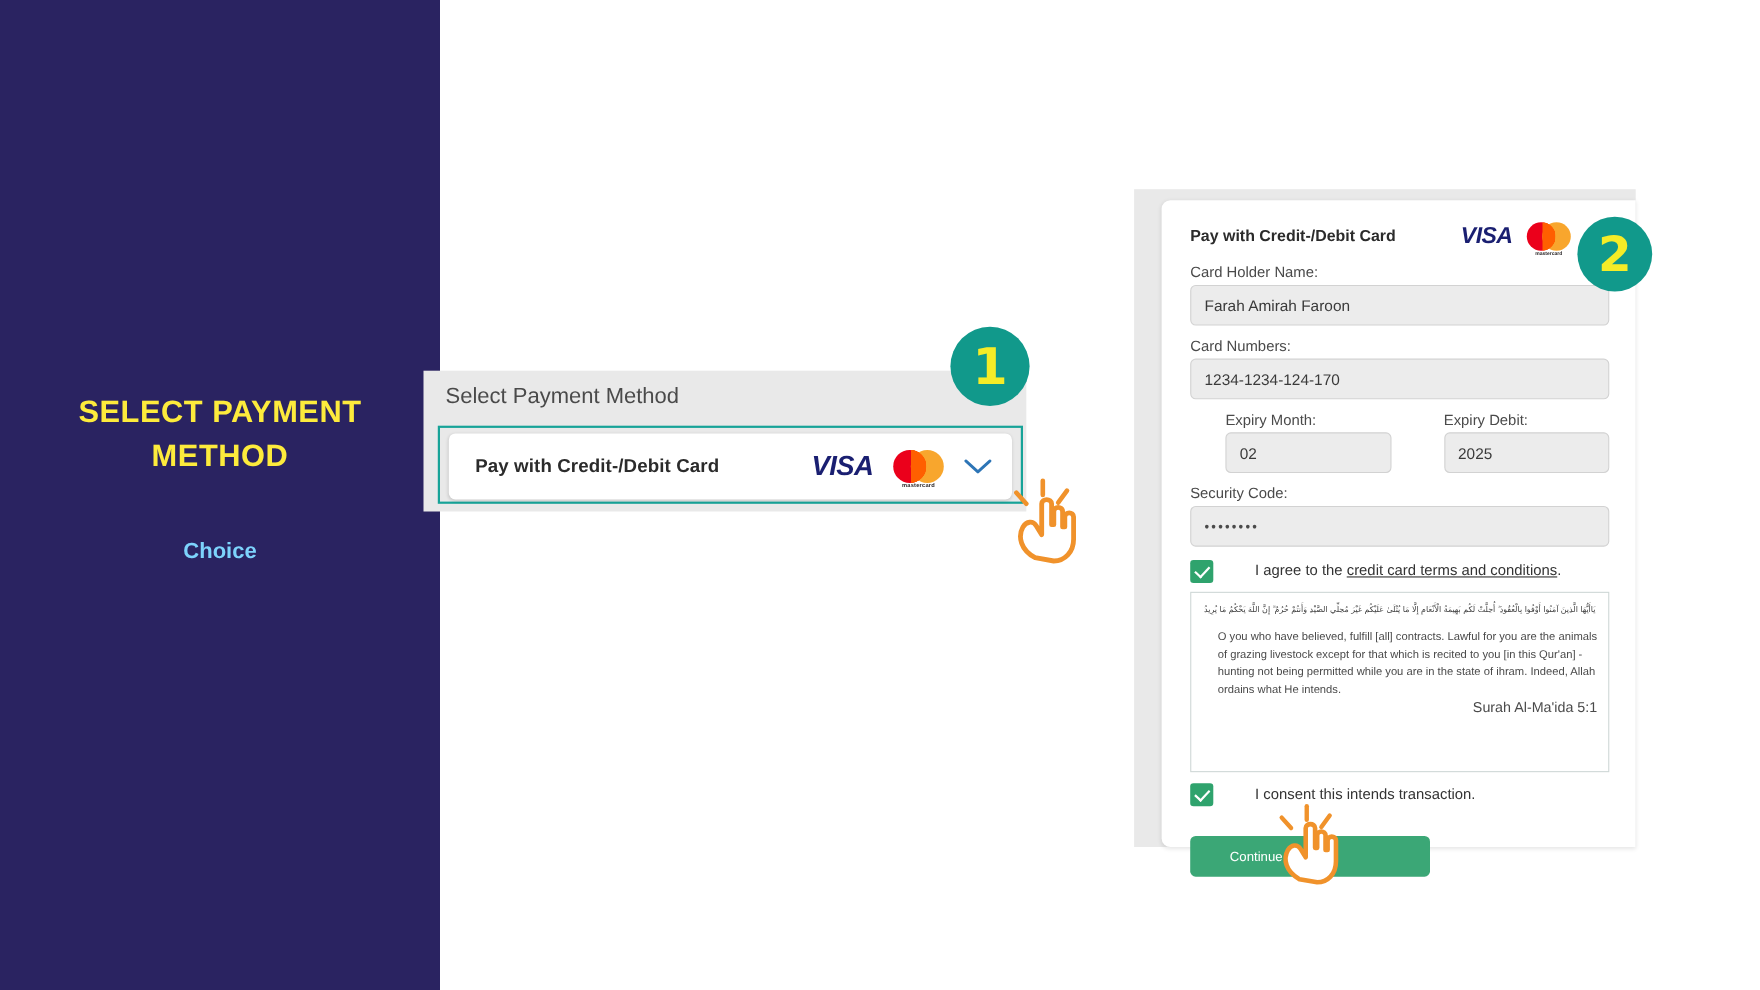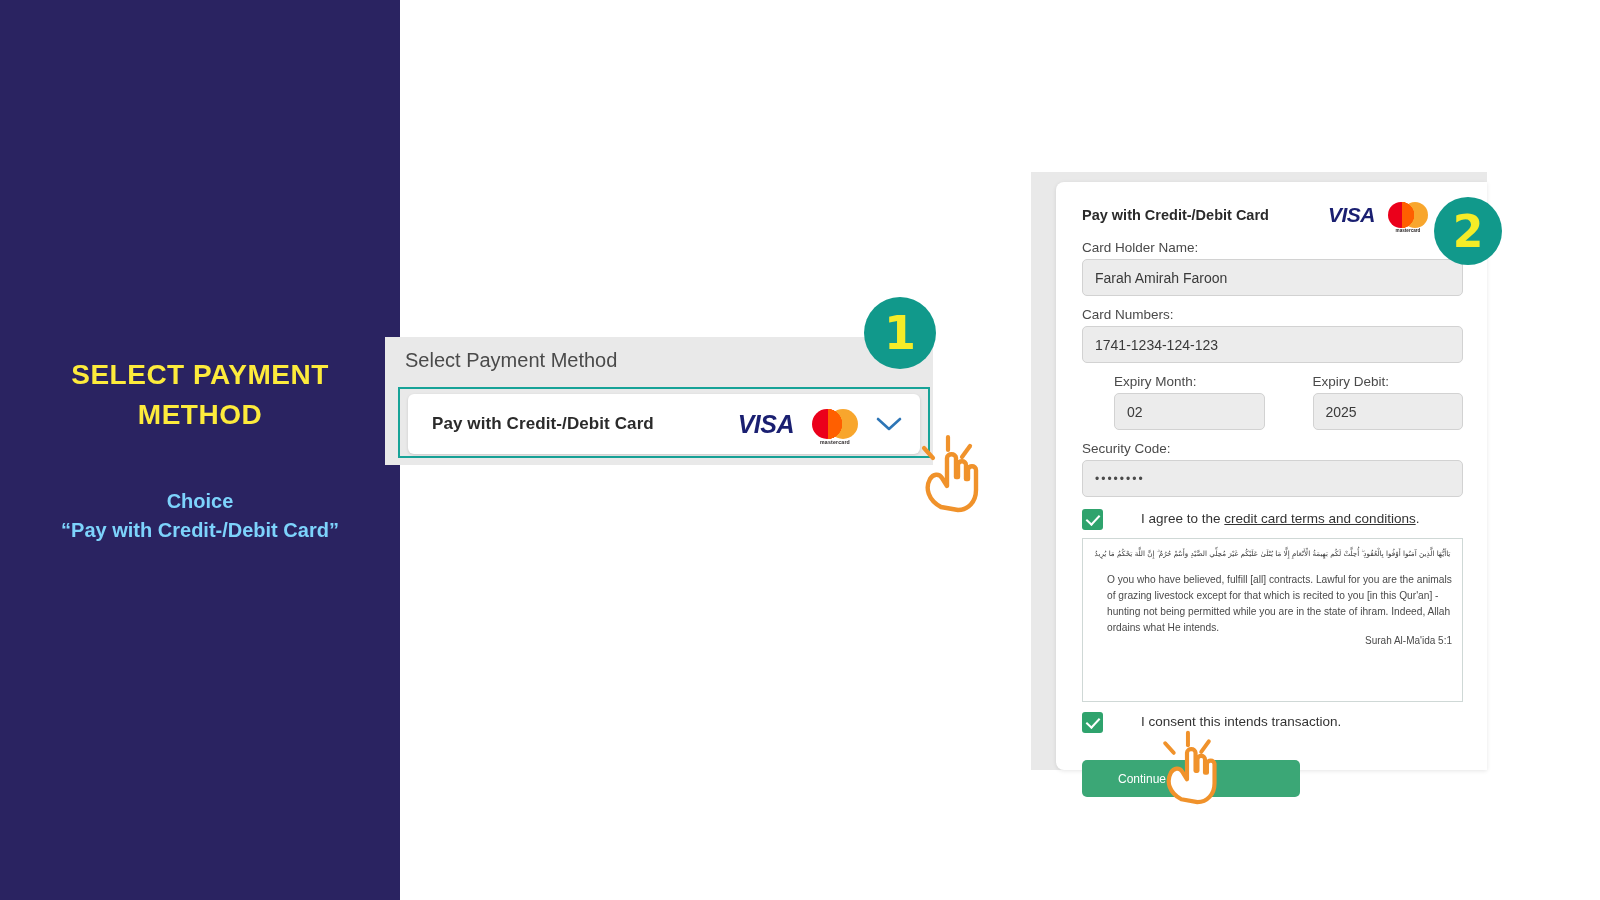--- a/index.html
+++ b/index.html
@@ -176,21 +176,21 @@
     direction: rtl; text-align: center;
     font-family: "DejaVu Sans", sans-serif;
     font-size: 7.2px; color: #3c3c3c; line-height: 1.7;
     white-space: normal;
   }
   .terms-en {
     margin-top: 12px;
     font-size: 10.2px; color: #4a4a4a; line-height: 1.55;
     padding-left: 14px;
   }
-  .terms-src { text-align: right; font-size: 10px; color: #4a4a4a; }
+  .terms-src { text-align: right; font-size: 13px; color: #4a4a4a; }
 
   .btn-continue {
     margin-top: 27px;
     width: 218px; height: 37px;
     background: #3ba776;
     border: none; border-radius: 5px;
     color: #ffffff; font-size: 12px;
     font-family: "Liberation Sans", sans-serif;
     display: flex; align-items: center;
     padding-left: 36px;
@@ -205,21 +205,20 @@
 </head>
 <body>
 
 <div id="stage">
 
   <div class="sidebar">
     <div class="sidebar-inner">
       <div class="side-title">SELECT PAYMENT METHOD</div>
       <div class="side-sub">
         <div>Choice</div>
-        <div>“Pay with Credit-/Debit Card”</div>
       </div>
     </div>
   </div>
 
   <div class="panel-select">
     <div class="panel-select-title">Select Payment Method</div>
 
     <div class="select-highlight">
       <div class="method-card">
         <span class="method-label">Pay with Credit-/Debit Card</span>
@@ -279,21 +278,21 @@
               <path d="M2 3 L11 11 L20 3" fill="none" stroke="#2d75b6" stroke-width="2.2" stroke-linecap="round" stroke-linejoin="round"></path>
             </svg>
           </span>
         </span>
       </div>
 
       <label class="fld-label">Card Holder Name:</label>
       <div class="fld" title="Card Holder Name">Farah Amirah Faroon</div>
 
       <label class="fld-label">Card Numbers:</label>
-      <div class="fld" title="Card Numbers">1741-1234-124-123</div>
+      <div class="fld" title="Card Numbers">1234-1234-124-170</div>
 
       <div class="row2">
         <div>
           <label class="fld-label">Expiry Month:</label>
           <div class="fld" title="MM">02</div>
         </div>
         <div>
           <label class="fld-label">Expiry Debit:</label>
           <div class="fld" title="YYYY">2025</div>
         </div>

